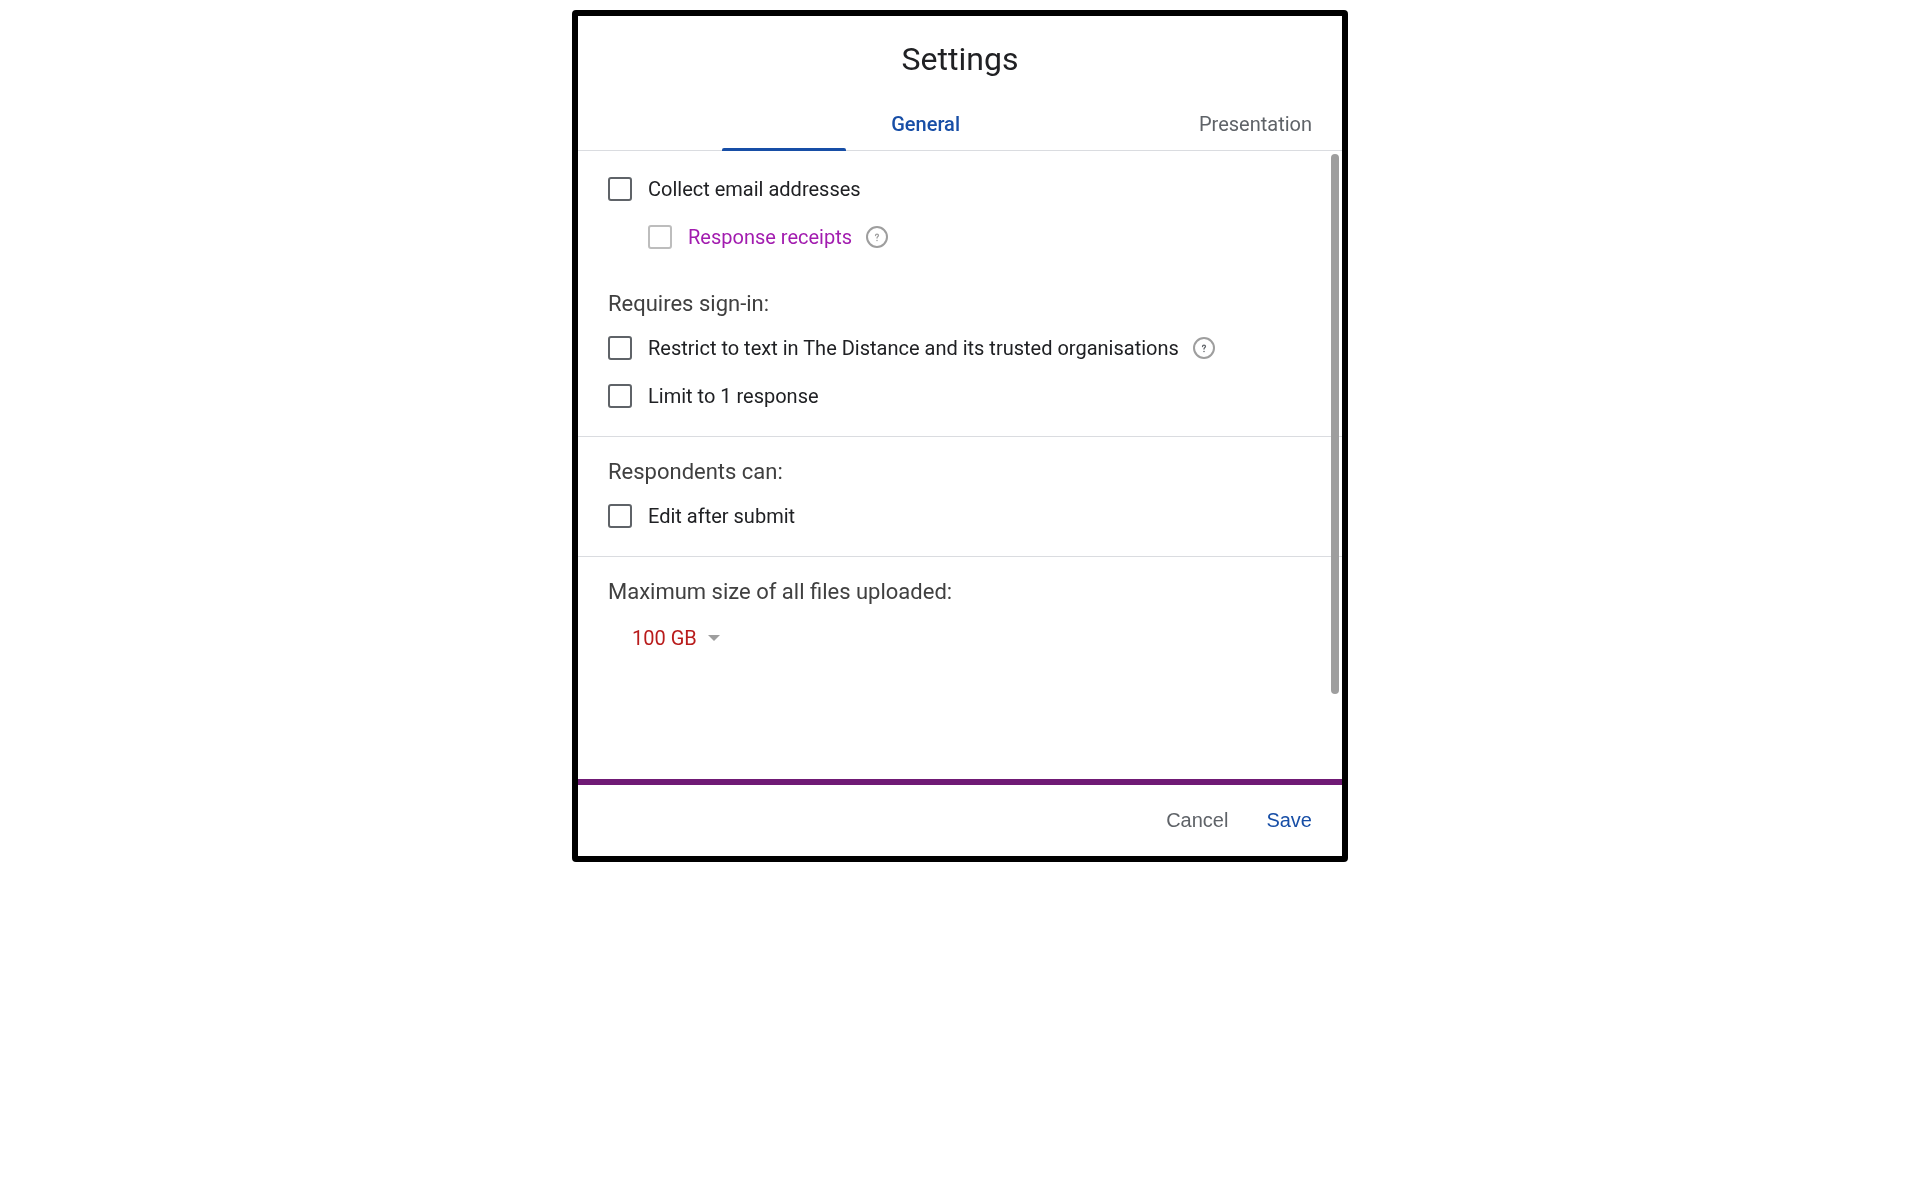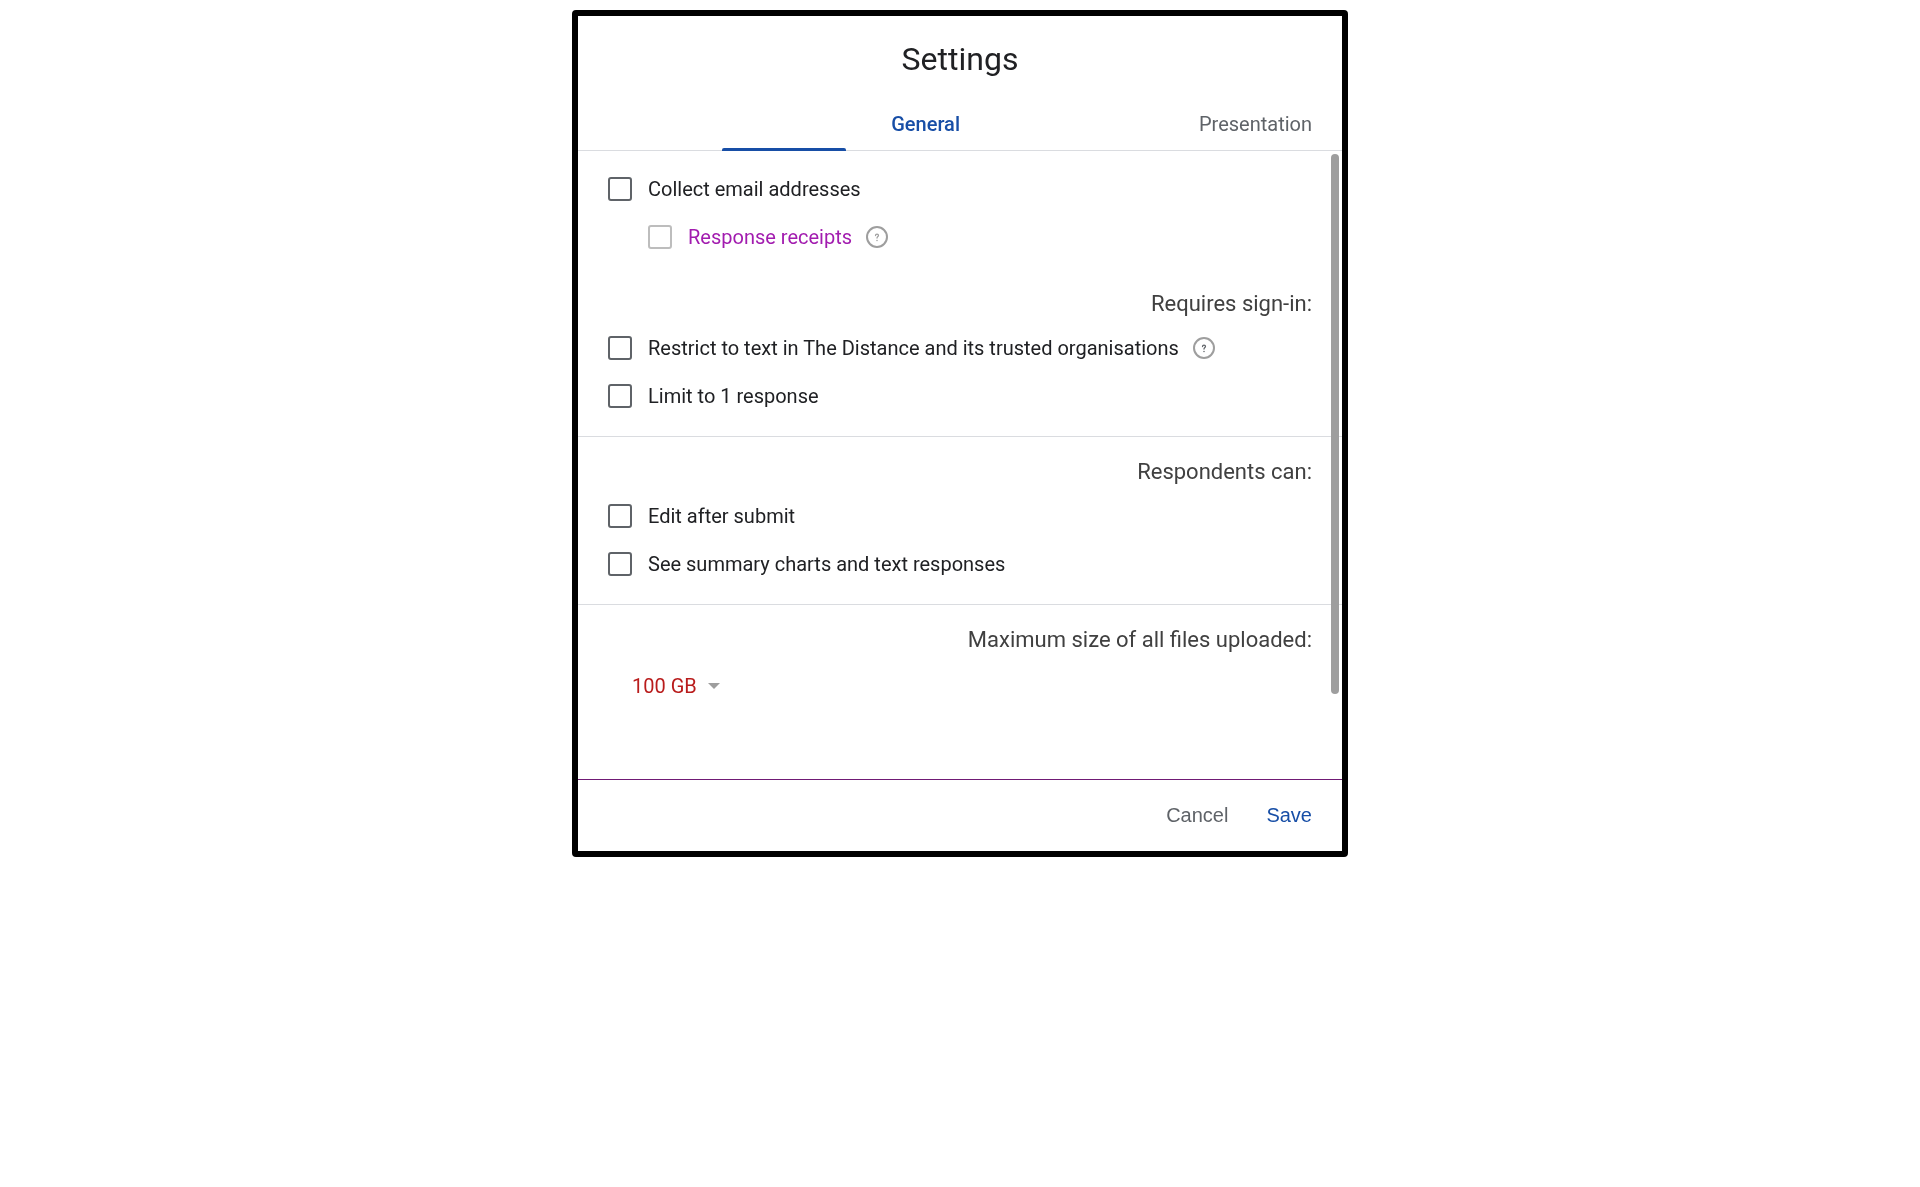--- a/index.html
+++ b/index.html
@@ -60,21 +60,20 @@
       transform: translateX(-50%);
       width: 124px;
       height: 3px;
       background: #174ea6;
       border-radius: 2px 2px 0 0;
     }
     .scroll-area {
       position: relative;
       height: 628px;
       overflow: hidden;
-      text-align: right;
     }
     .scrollbar {
       position: absolute;
       right: 3px;
       top: 3px;
       width: 8px;
       height: 540px;
       background: #9e9e9e;
       border-radius: 4px;
     }
@@ -151,21 +150,21 @@
     }
     .dropdown-arrow svg {
       width: 14px;
       height: 8px;
     }
     .footer {
       display: flex;
       justify-content: flex-end;
       padding: 18px 26px;
       gap: 30px;
-      border-top: 1px solid #701a75;
+      border-top: 6px solid #701a75;
     }
     .btn {
       font-size: 20px;
       background: none;
       border: none;
       cursor: pointer;
       padding: 6px 4px;
     }
     .btn-cancel {
       color: #5f6368;
@@ -237,24 +236,20 @@
 
       <div class="divider"></div>
 
       <div class="section-title" style="padding-top:0;">Respondents can:</div>
 
       <div class="row">
         <div class="checkbox"></div>
         <span class="label">Edit after submit</span>
       </div>
 
-      <div class="row">
-        <div class="checkbox"></div>
-        <span class="label">See summary charts and text responses</span>
-      </div>
 
       <div class="divider"></div>
 
       <div class="section-title" style="padding-top:0;">Maximum size of all files uploaded:</div>
 
       <div class="select-row">
         <span>100 GB</span>
         <span class="dropdown-arrow">
           <svg viewBox="0 0 14 8">
               <path d="M1 1 L7 7 L13 1 Z" fill="#9e9e9e"></path>

